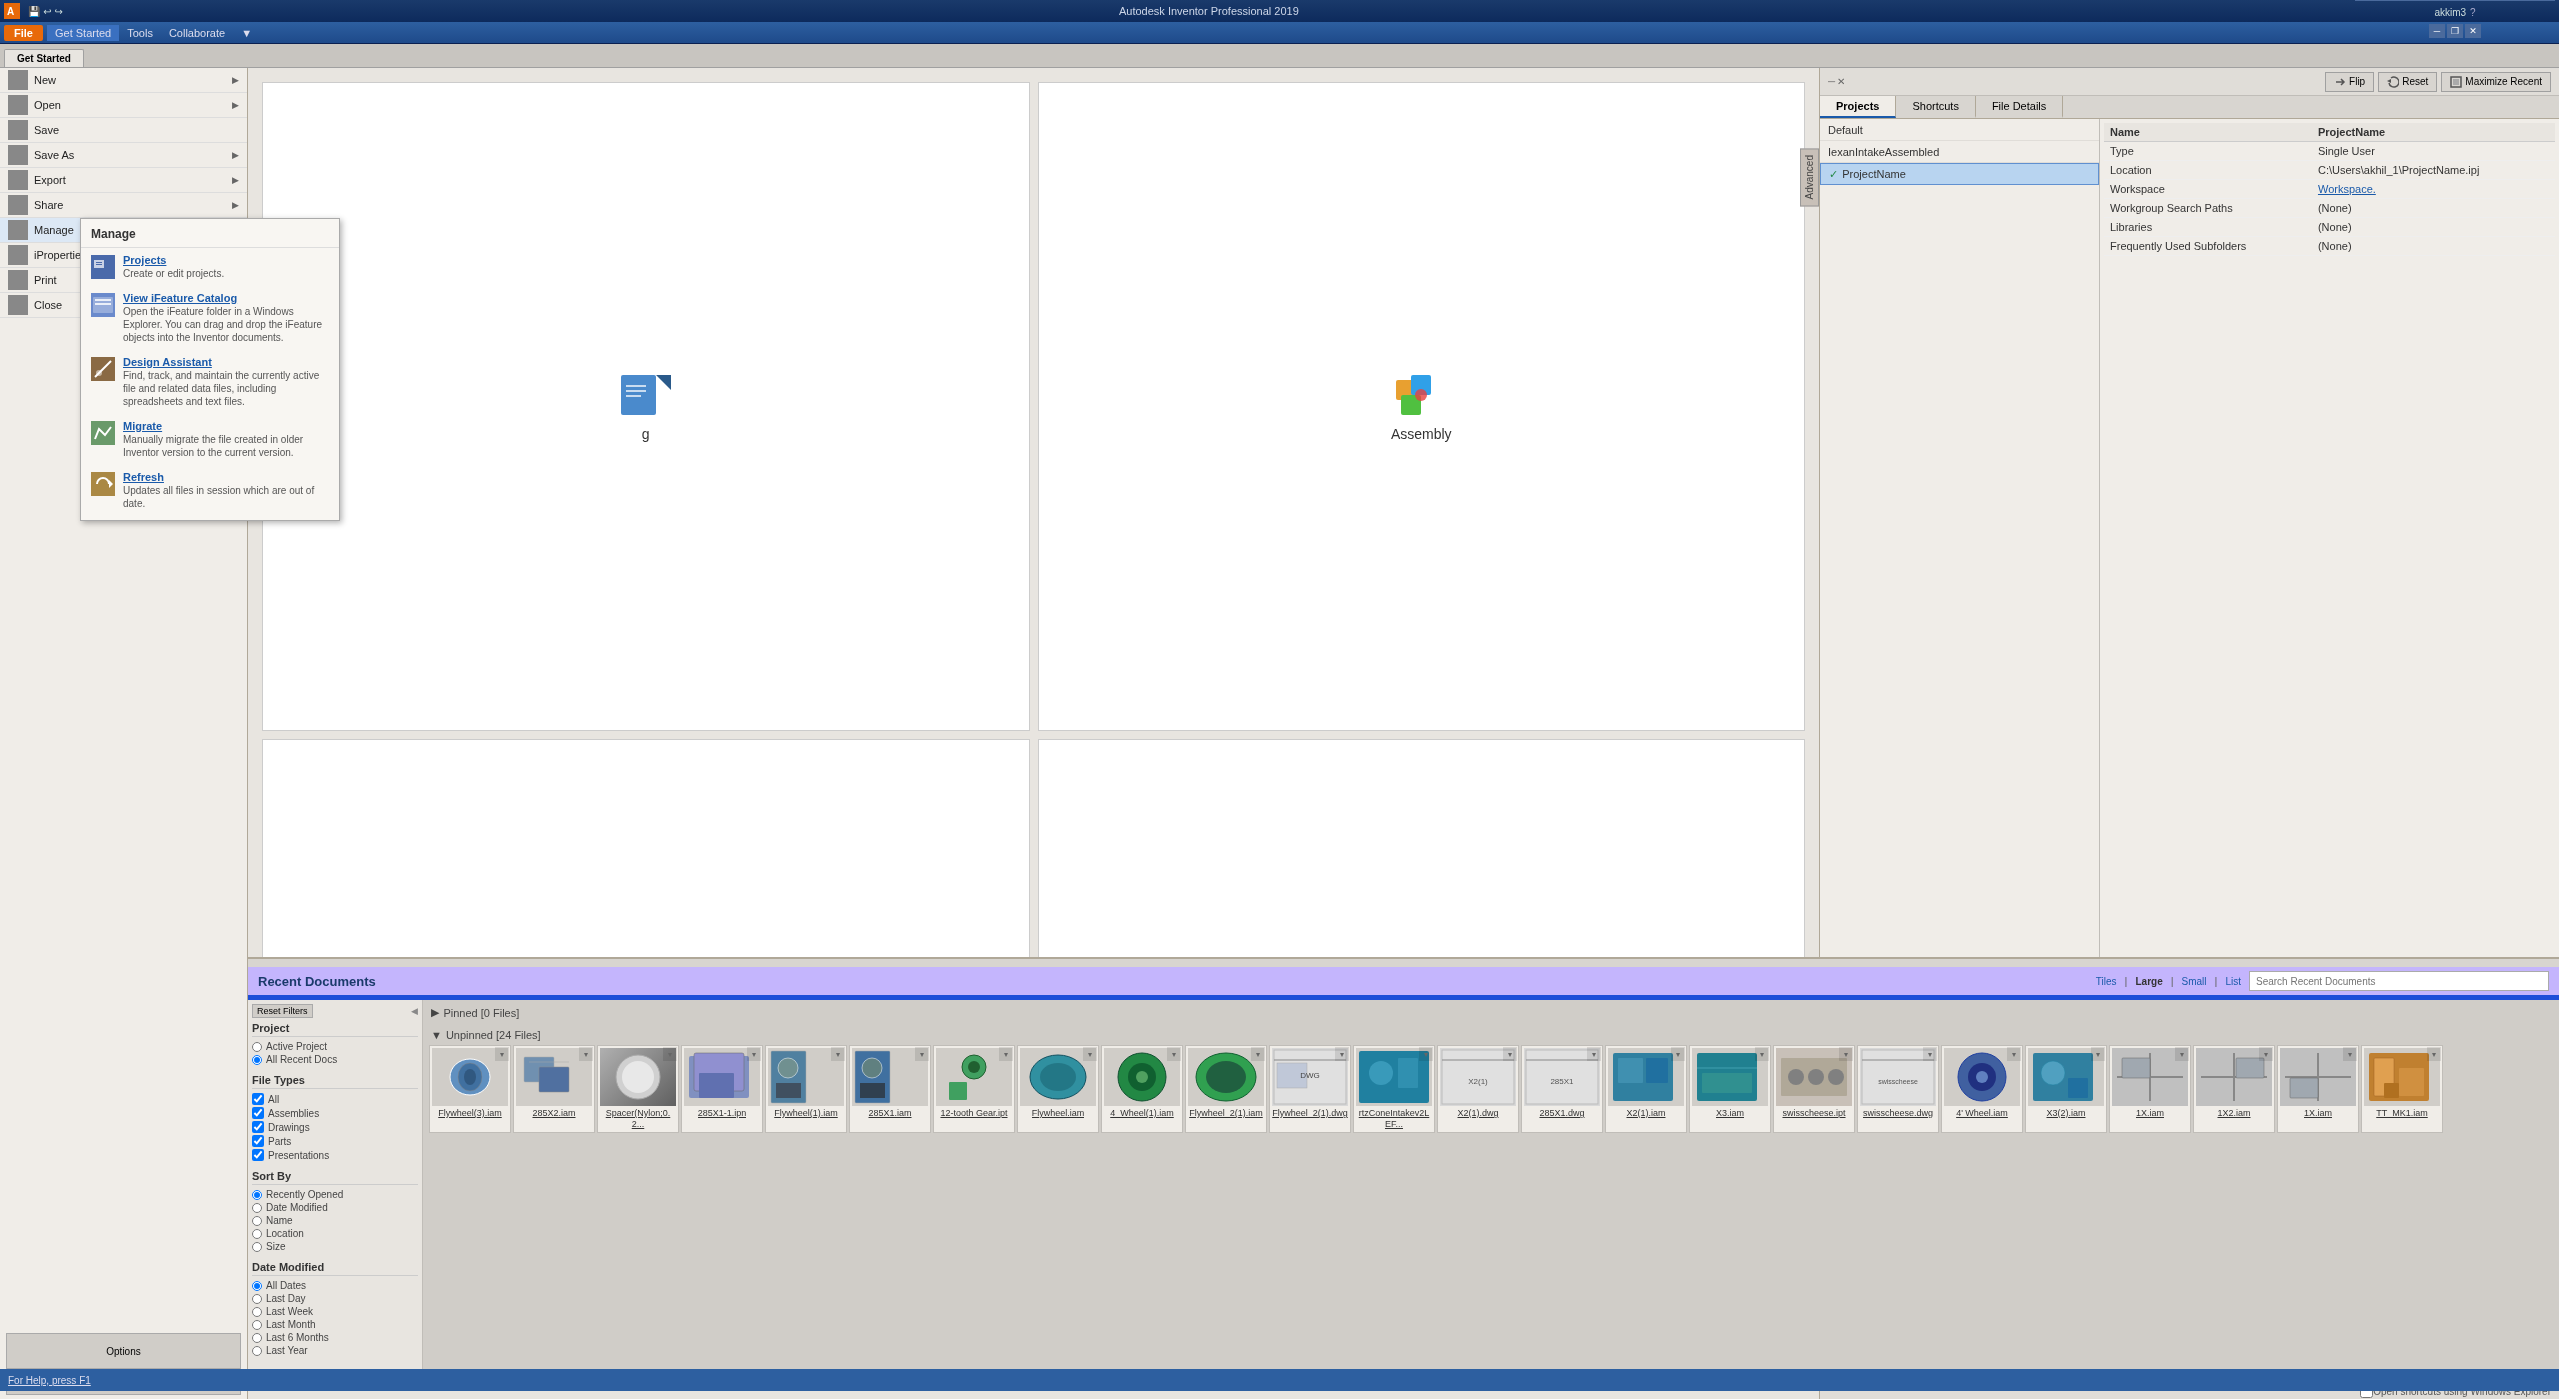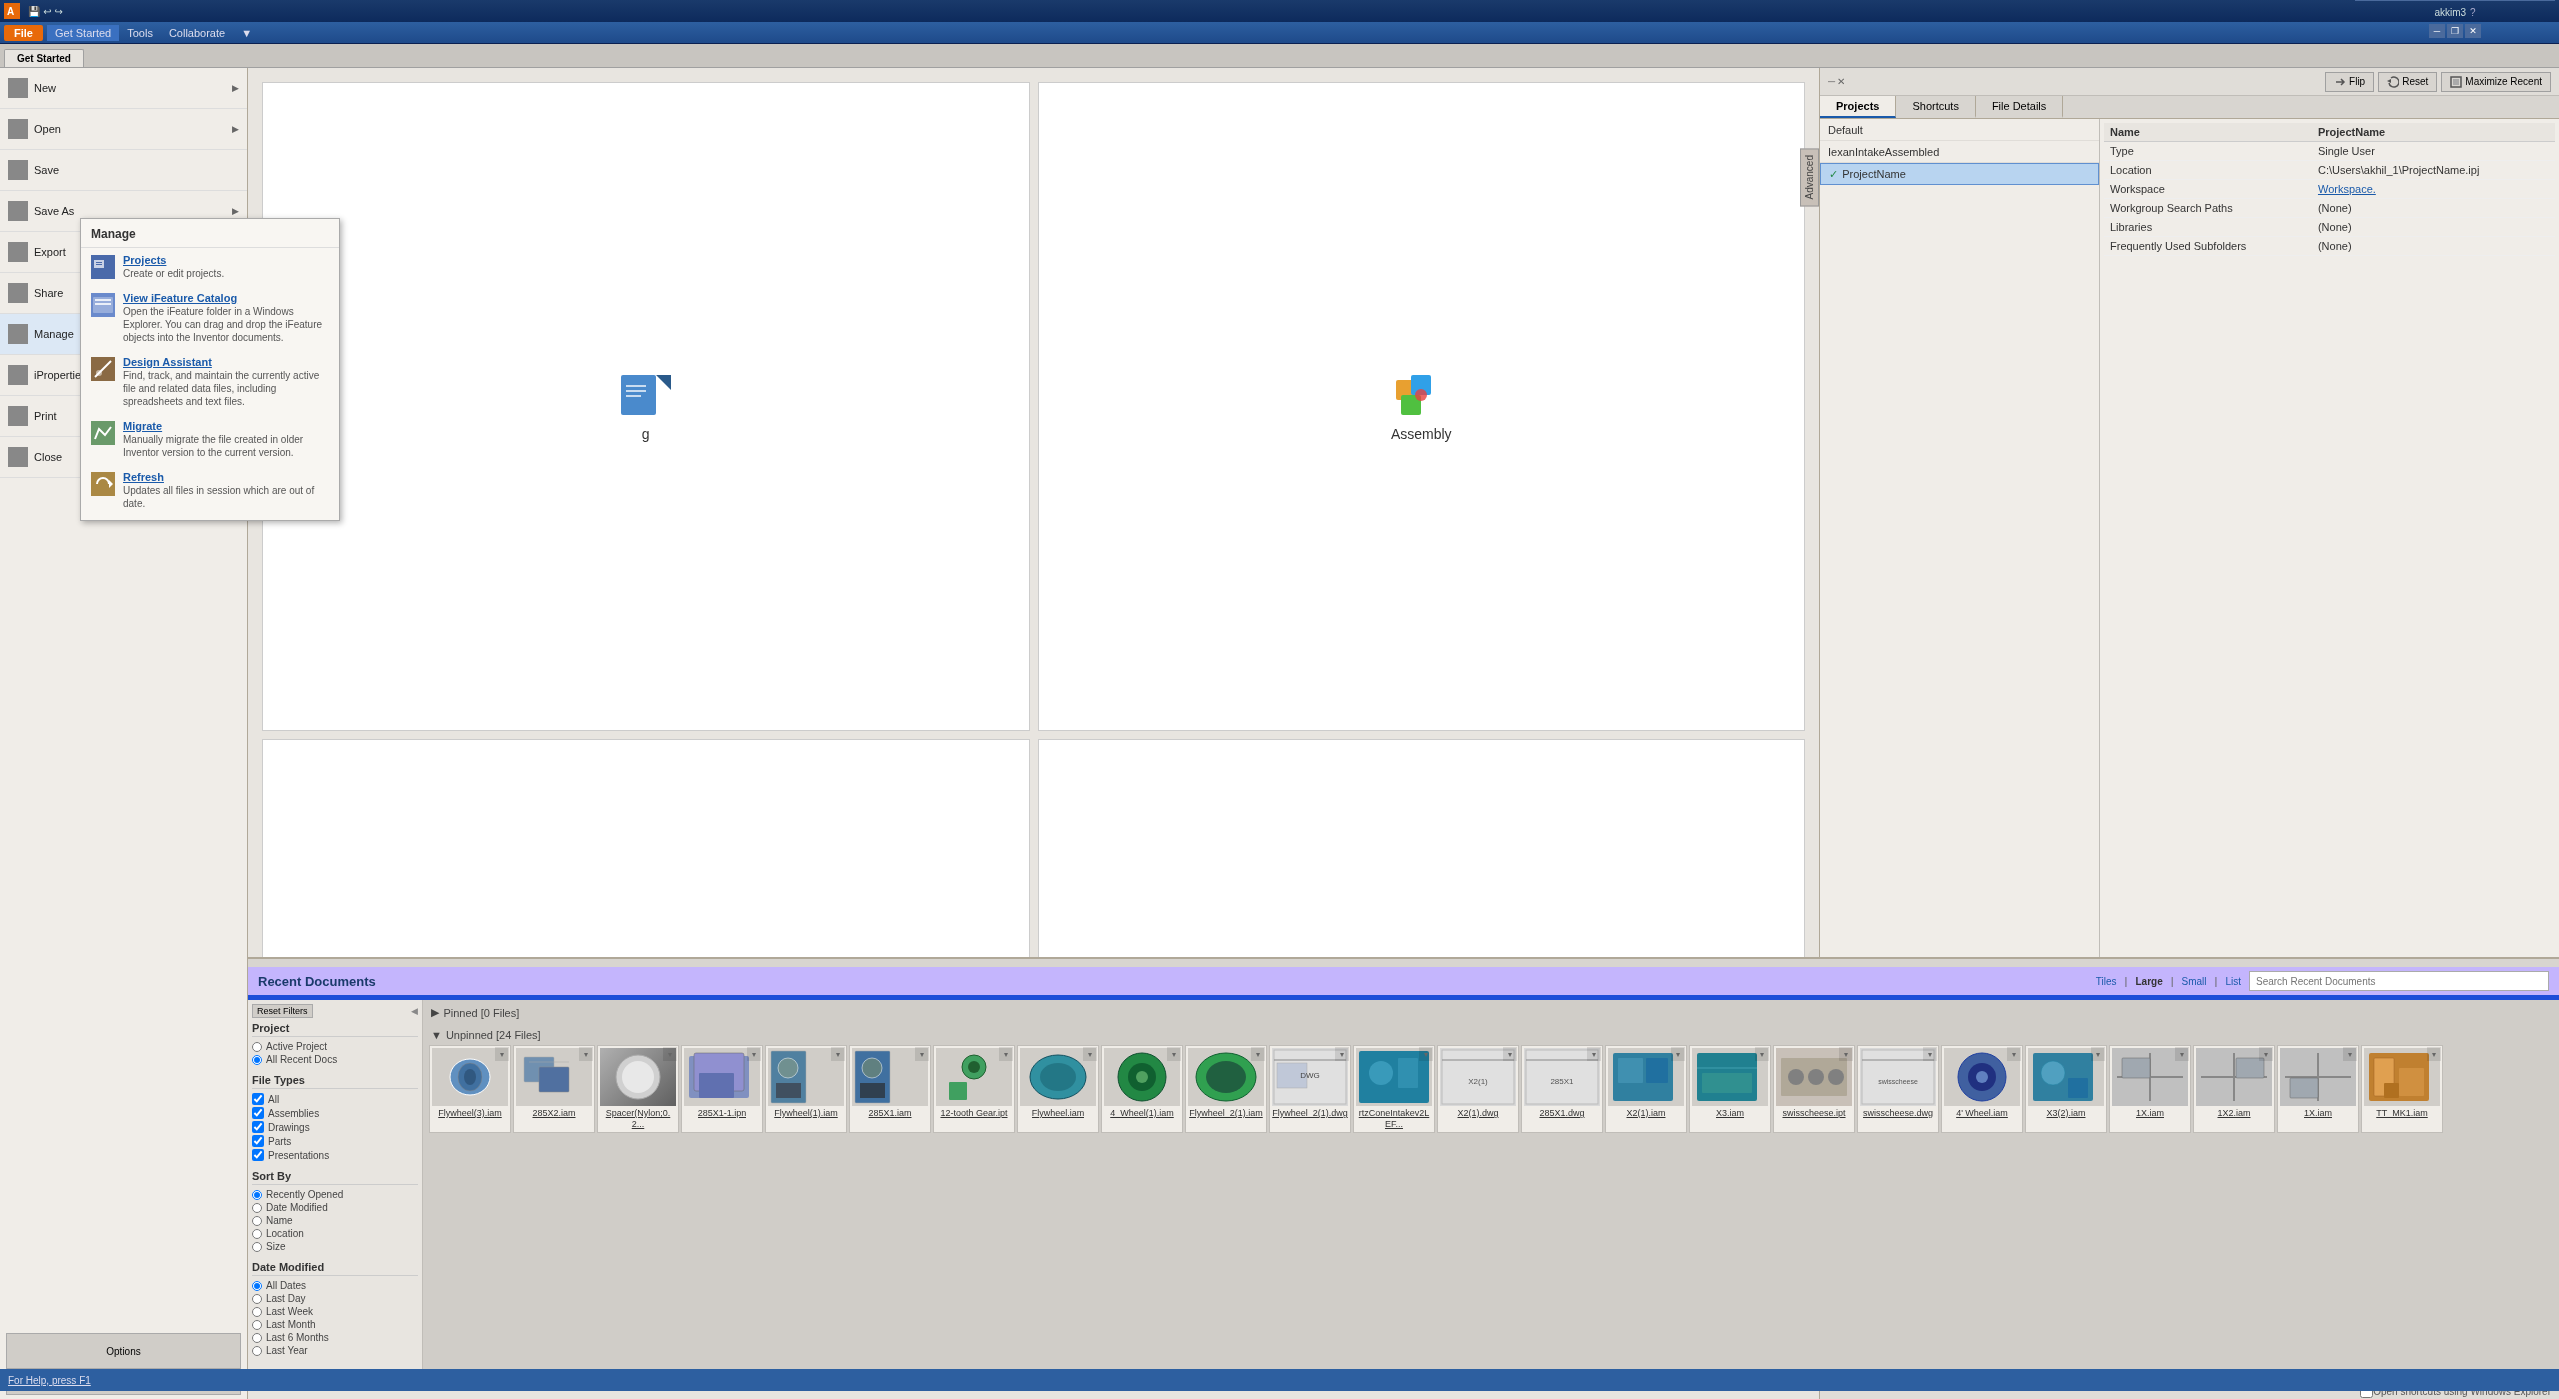--- a/index.html
+++ b/index.html
@@ -80,21 +80,21 @@
       position: relative;
     }
 
     
     .nav-section {
       padding: 0;
     }
     .nav-item {
       display: flex;
       align-items: center;
-      padding: 20px 8px;
+      padding: 12px 8px;
       cursor: pointer;
       height: 16px;
       border-bottom: 1px solid #ddd;
     }
     .nav-item.active { background: #dce8f5; }
     .nav-item .nav-icon {
       width: 20px; height: 20px;
       background: #888; margin-right: 6px;
       flex-shrink: 0;
     }
@@ -480,20 +480,21 @@
 
 <div id="title-bar">
   <div class="title-left">
 
     <svg width="16" height="16">
       <rect width="16" height="16" fill="#e8690a"></rect>
       <text x="3" y="12" font-size="10" fill="white" font-weight="bold">A</text>
     </svg>
     <span style="font-size:10px;color:#cdd;margin-left:4px;">💾 ↩ ↪</span>
   </div>
+  <div class="title-text">Autodesk Inventor Professional 2019</div>
   <div style="display:flex;align-items:center;gap:6px;flex-direction:column;">
     <input id="search-help" type="text" placeholder="Search Help &amp; Commands" style="">
     <div class="user-area">
       <span>akkim3</span>
       <span style="color:#aac;cursor:pointer;">?</span>
     </div>
     <div class="win-controls">
       <span>─</span>
       <span>❐</span>
       <span>✕</span>

